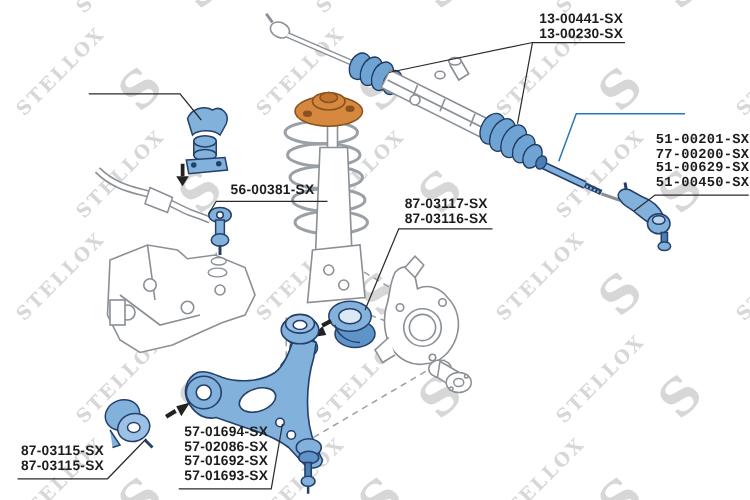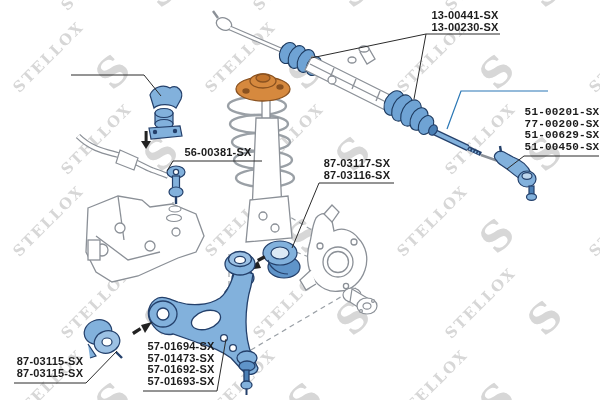--- a/index.html
+++ b/index.html
@@ -297,17 +297,17 @@
     <div class="pl">56-00381-SX</div>
   </div>
 
   <div class="label-group" style="left:14px;top:356px;width:72px;">
     <div class="pl">87-03115-SX</div>
     <div class="pl">87-03115-SX</div>
   </div>
 
   <div class="label-group" style="left:144px;top:341px;width:74px;">
     <div class="pl">57-01694-SX</div>
-    <div class="pl">57-01473-SX</div>
+    <div class="pl">57-02086-SX</div>
     <div class="pl">57-01692-SX</div>
     <div class="pl">57-01693-SX</div>
   </div>
 </div>
 
 </body></html>

